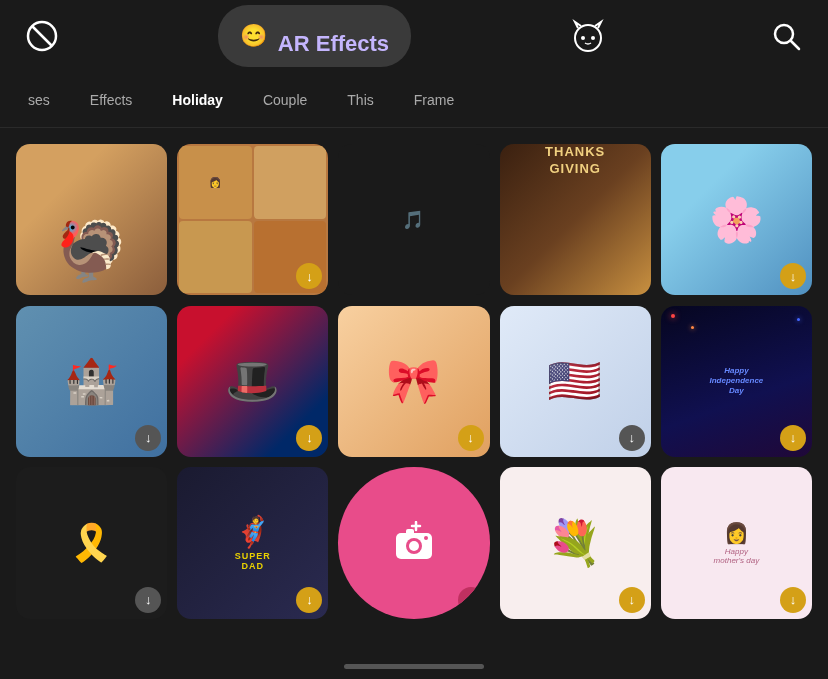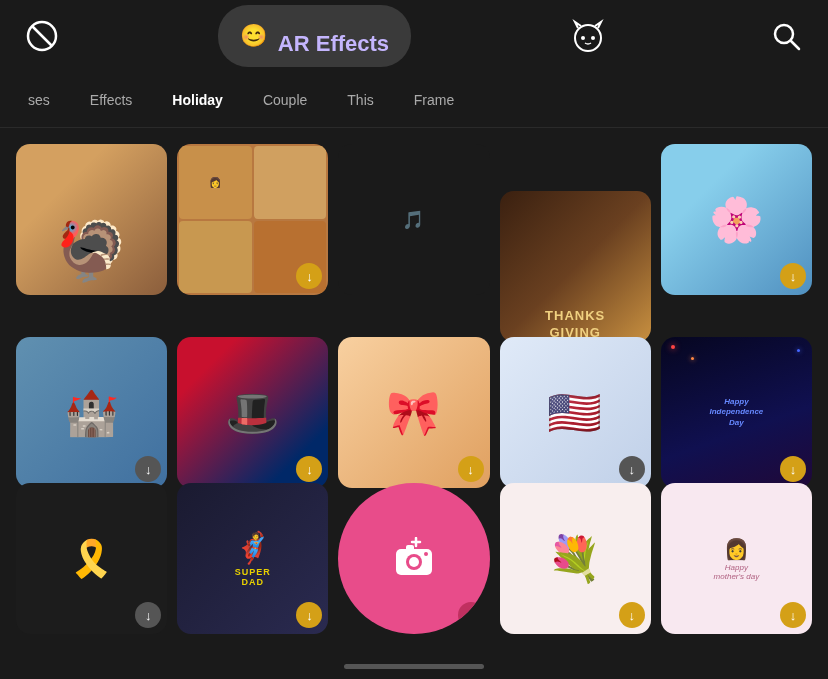--- a/index.html
+++ b/index.html
@@ -223,21 +223,21 @@
       <div style="background:#d0a060; border-radius:4px;"></div>
       <div style="background:#c89850; border-radius:4px;"></div>
       <div style="background:#b87030; border-radius:4px;"></div>
       <div class="dl-badge gold" style="position:absolute;bottom:6px;right:6px;">↓</div>
     </div>
 
     <div class="grid-item text-card">
       <div class="text-card-note">🎵</div>
     </div>
 
-    <div class="grid-item" style="background: linear-gradient(135deg, #3a2010 0%, #6a4020 50%, #c89040 100%); display:flex;align-items:flex-end;justify-content:center;margin-top:47px;">
+    <div class="grid-item" style="background: linear-gradient(135deg, #3a2010 0%, #6a4020 50%, #c89040 100%); display:flex;align-items:flex-start;justify-content:center;">
       <div style="text-align:center; font-size:13px; font-weight:900; color:#f0d080; letter-spacing:1px; line-height:1.3;">THANKS<br>GIVING</div>
     </div>
 
     <div class="grid-item" style="background: linear-gradient(135deg, #87ceeb 30%, #5090c0 100%); display:flex;align-items:center;justify-content:center;font-size:44px;">
       🌸
       <div class="dl-badge gold" style="position:absolute;bottom:6px;right:6px;">↓</div>
     </div>
 
     <div class="grid-item" style="background: linear-gradient(135deg, #6090b0 0%, #4070a0 100%); display:flex;align-items:center;justify-content:center;font-size:44px;">
       🏰

